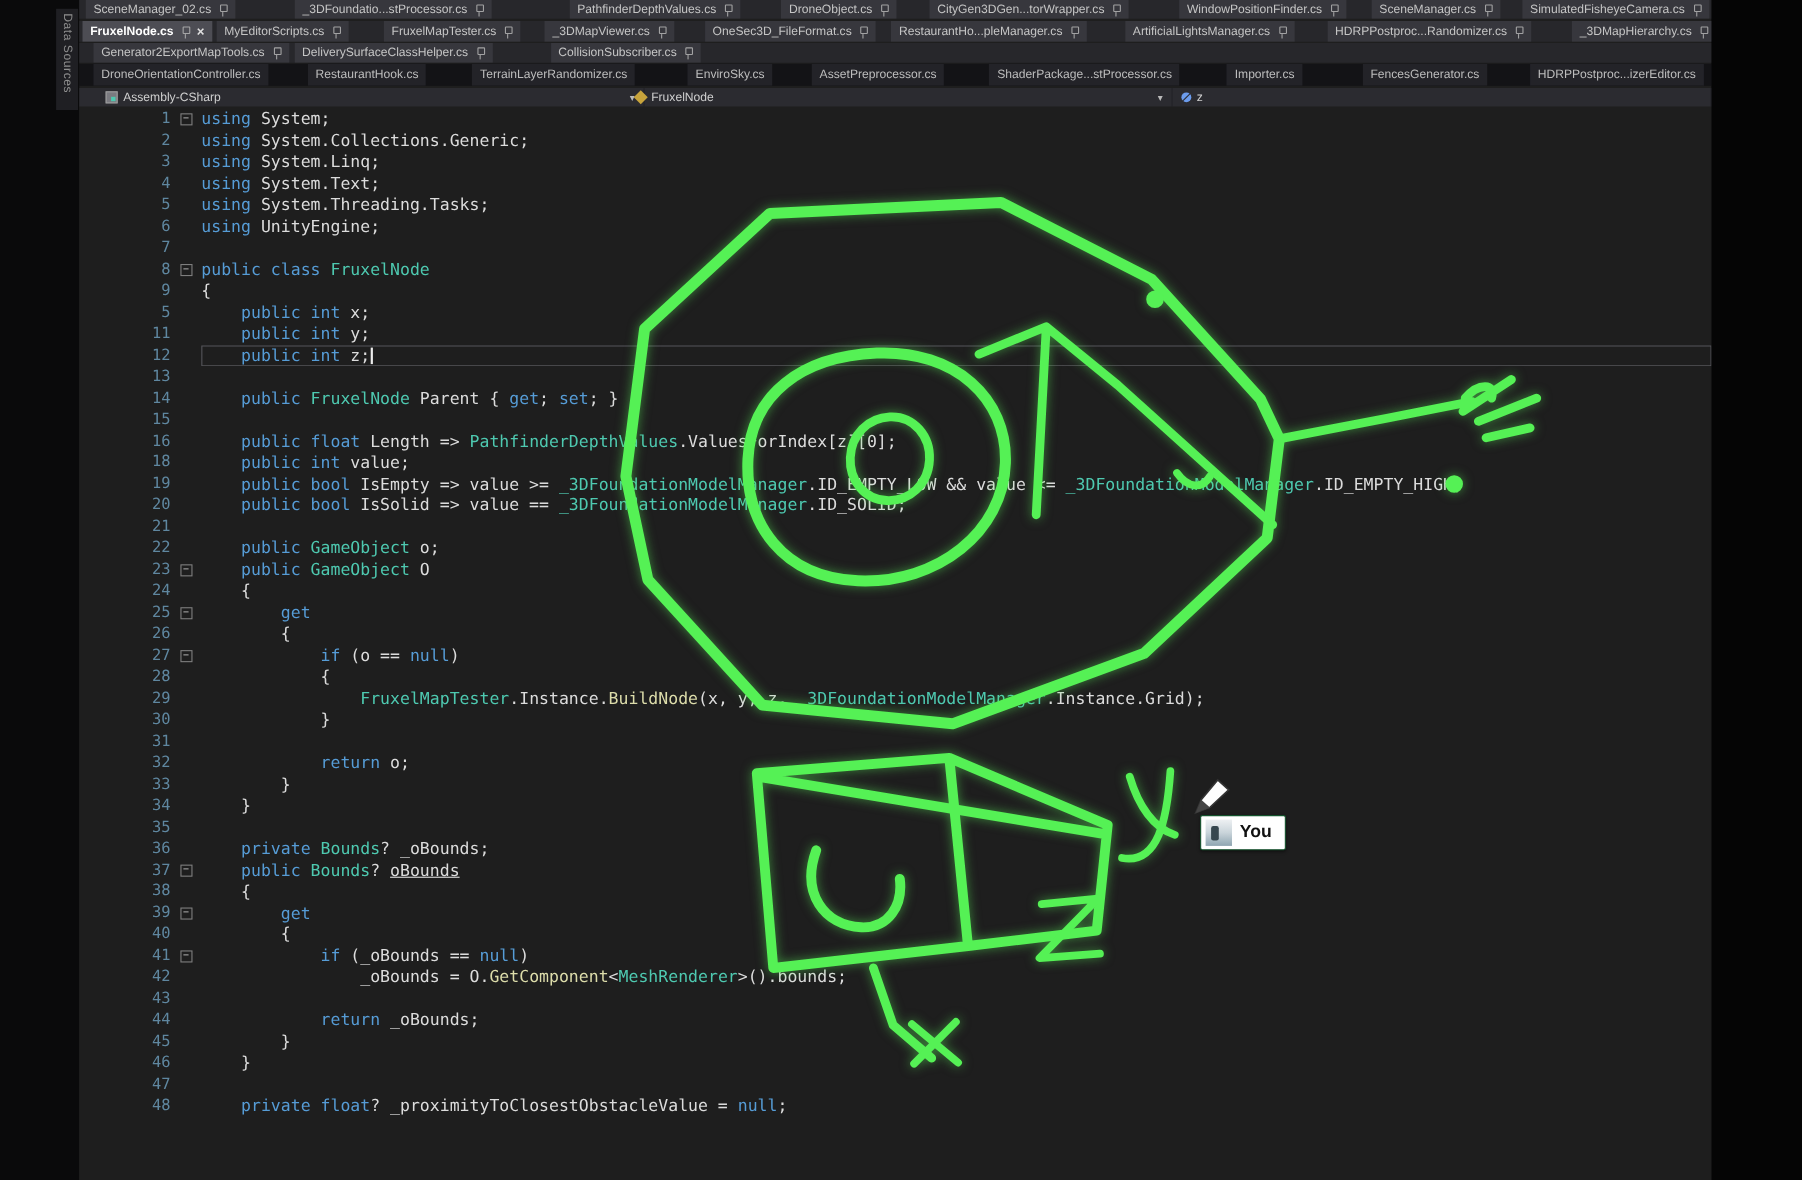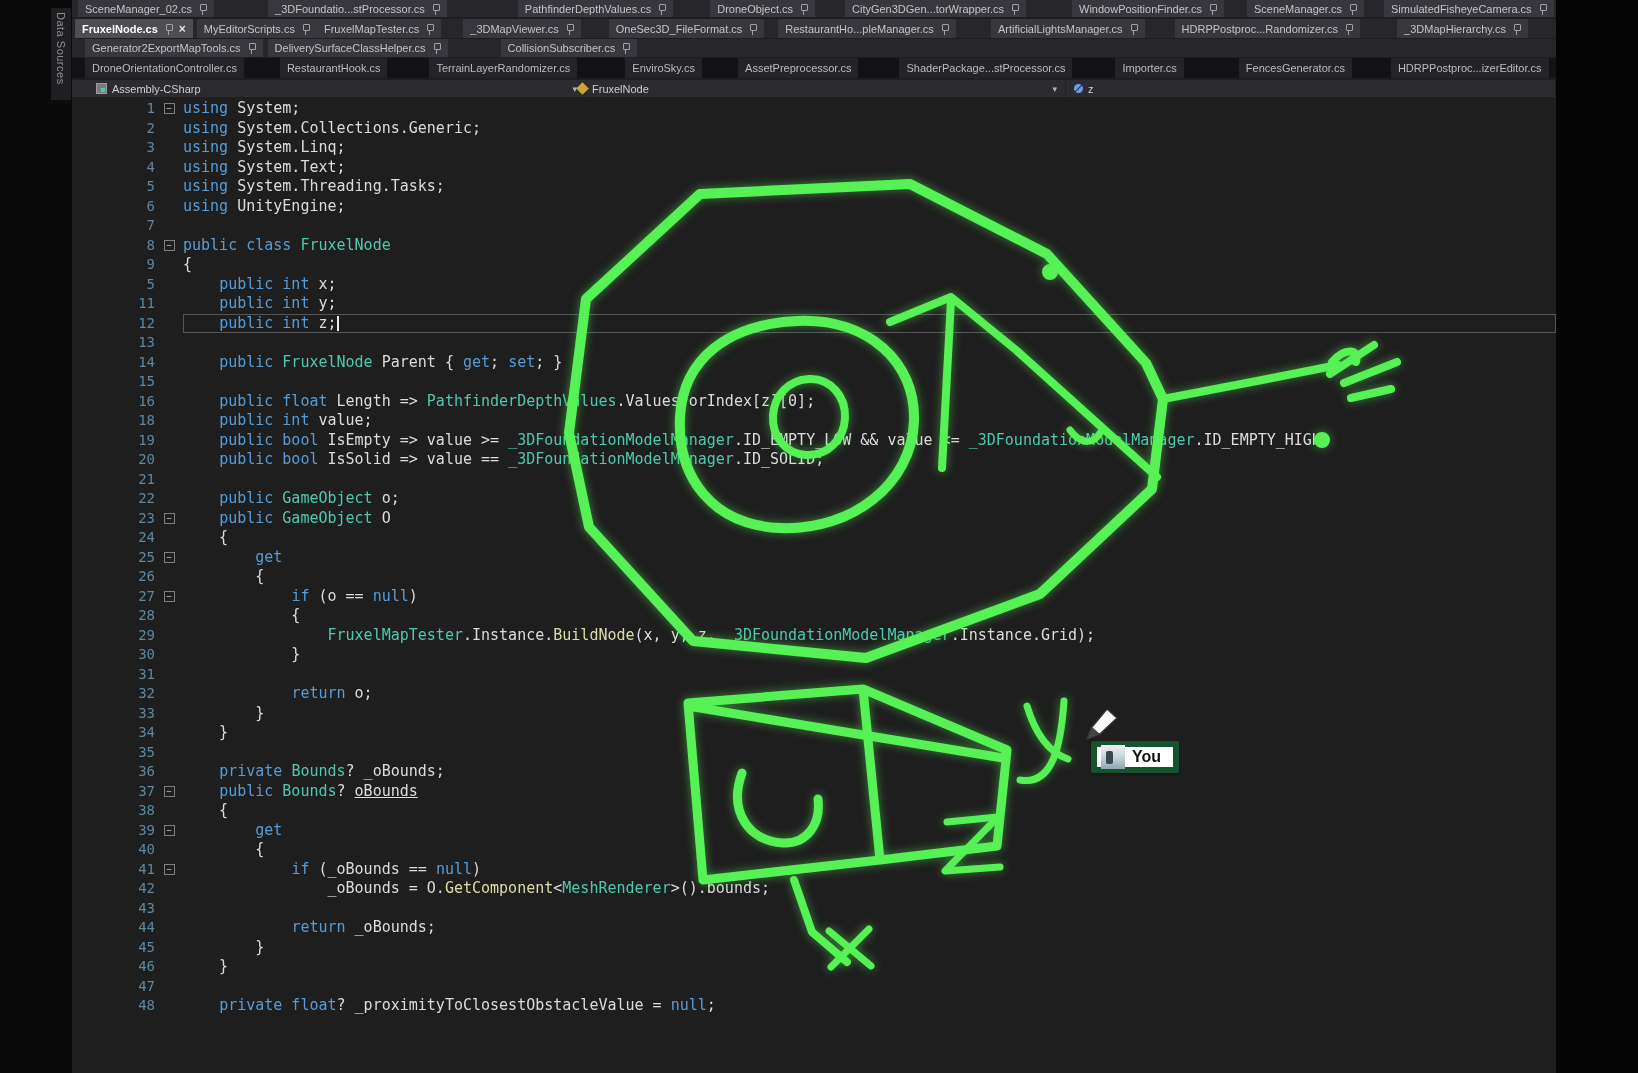--- a/index.html
+++ b/index.html
@@ -63,21 +63,21 @@
   .tok-p{color:#dcdcdc}
   .tok-u{color:#dcdcdc;text-decoration:underline}
 
   
   .annotation-layer{position:absolute;left:0;top:0;width:1638px;height:1073px;pointer-events:none;z-index:40;
                     filter:drop-shadow(0 0 5px rgba(90,240,90,.5))}
   .annotation-layer path,.annotation-layer circle{fill:none;stroke-linecap:round;stroke-linejoin:round}
 
   
   .you-chip{position:absolute;left:1091px;top:741px;height:32px;display:flex;align-items:center;gap:7px;
-            padding:3px 12px 3px 4px;background:#ffffff;border:6px solid #14532d;border-radius:2px;z-index:60;
+            padding:3px 12px 3px 4px;background:#ffffff;border:1px solid #14532d;border-radius:2px;z-index:60;
             box-shadow:0 1px 3px rgba(0,0,0,.45);box-sizing:border-box}
   .chip-img{width:24px;height:24px;background:linear-gradient(180deg,#eef1f3 0%,#c9d4da 50%,#8fa5b1 100%);
             position:relative;flex:none}
   .chip-img::after{content:"";position:absolute;left:5px;top:6px;width:7px;height:13px;background:#36474f;border-radius:2px}
   .you-label{font-weight:bold;color:#111;font-size:16px}
   .pencil-cursor{position:absolute;left:1078px;top:698px;z-index:61;pointer-events:none}
 </style>
 </head>
 <body>
 
@@ -125,21 +125,21 @@
   <div class="tab-row" id="row2">
       <div class="tab active" style="margin-left: 0px;">
         <span class="tab-label">FruxelNode.cs</span>
         <span class="pin"></span>
         <span class="close">×</span>
       </div>
       <div class="tab" style="margin-left: 4px;">
         <span class="tab-label">MyEditorScripts.cs</span>
         <span class="pin"></span>
       </div>
-      <div class="tab" style="">
+      <div class="tab" style="margin-left: 32px;">
         <span class="tab-label">FruxelMapTester.cs</span>
         <span class="pin"></span>
       </div>
       <div class="tab" style="margin-left: 22px;">
         <span class="tab-label">_3DMapViewer.cs</span>
         <span class="pin"></span>
       </div>
       <div class="tab" style="margin-left: 28px;">
         <span class="tab-label">OneSec3D_FileFormat.cs</span>
         <span class="pin"></span>

